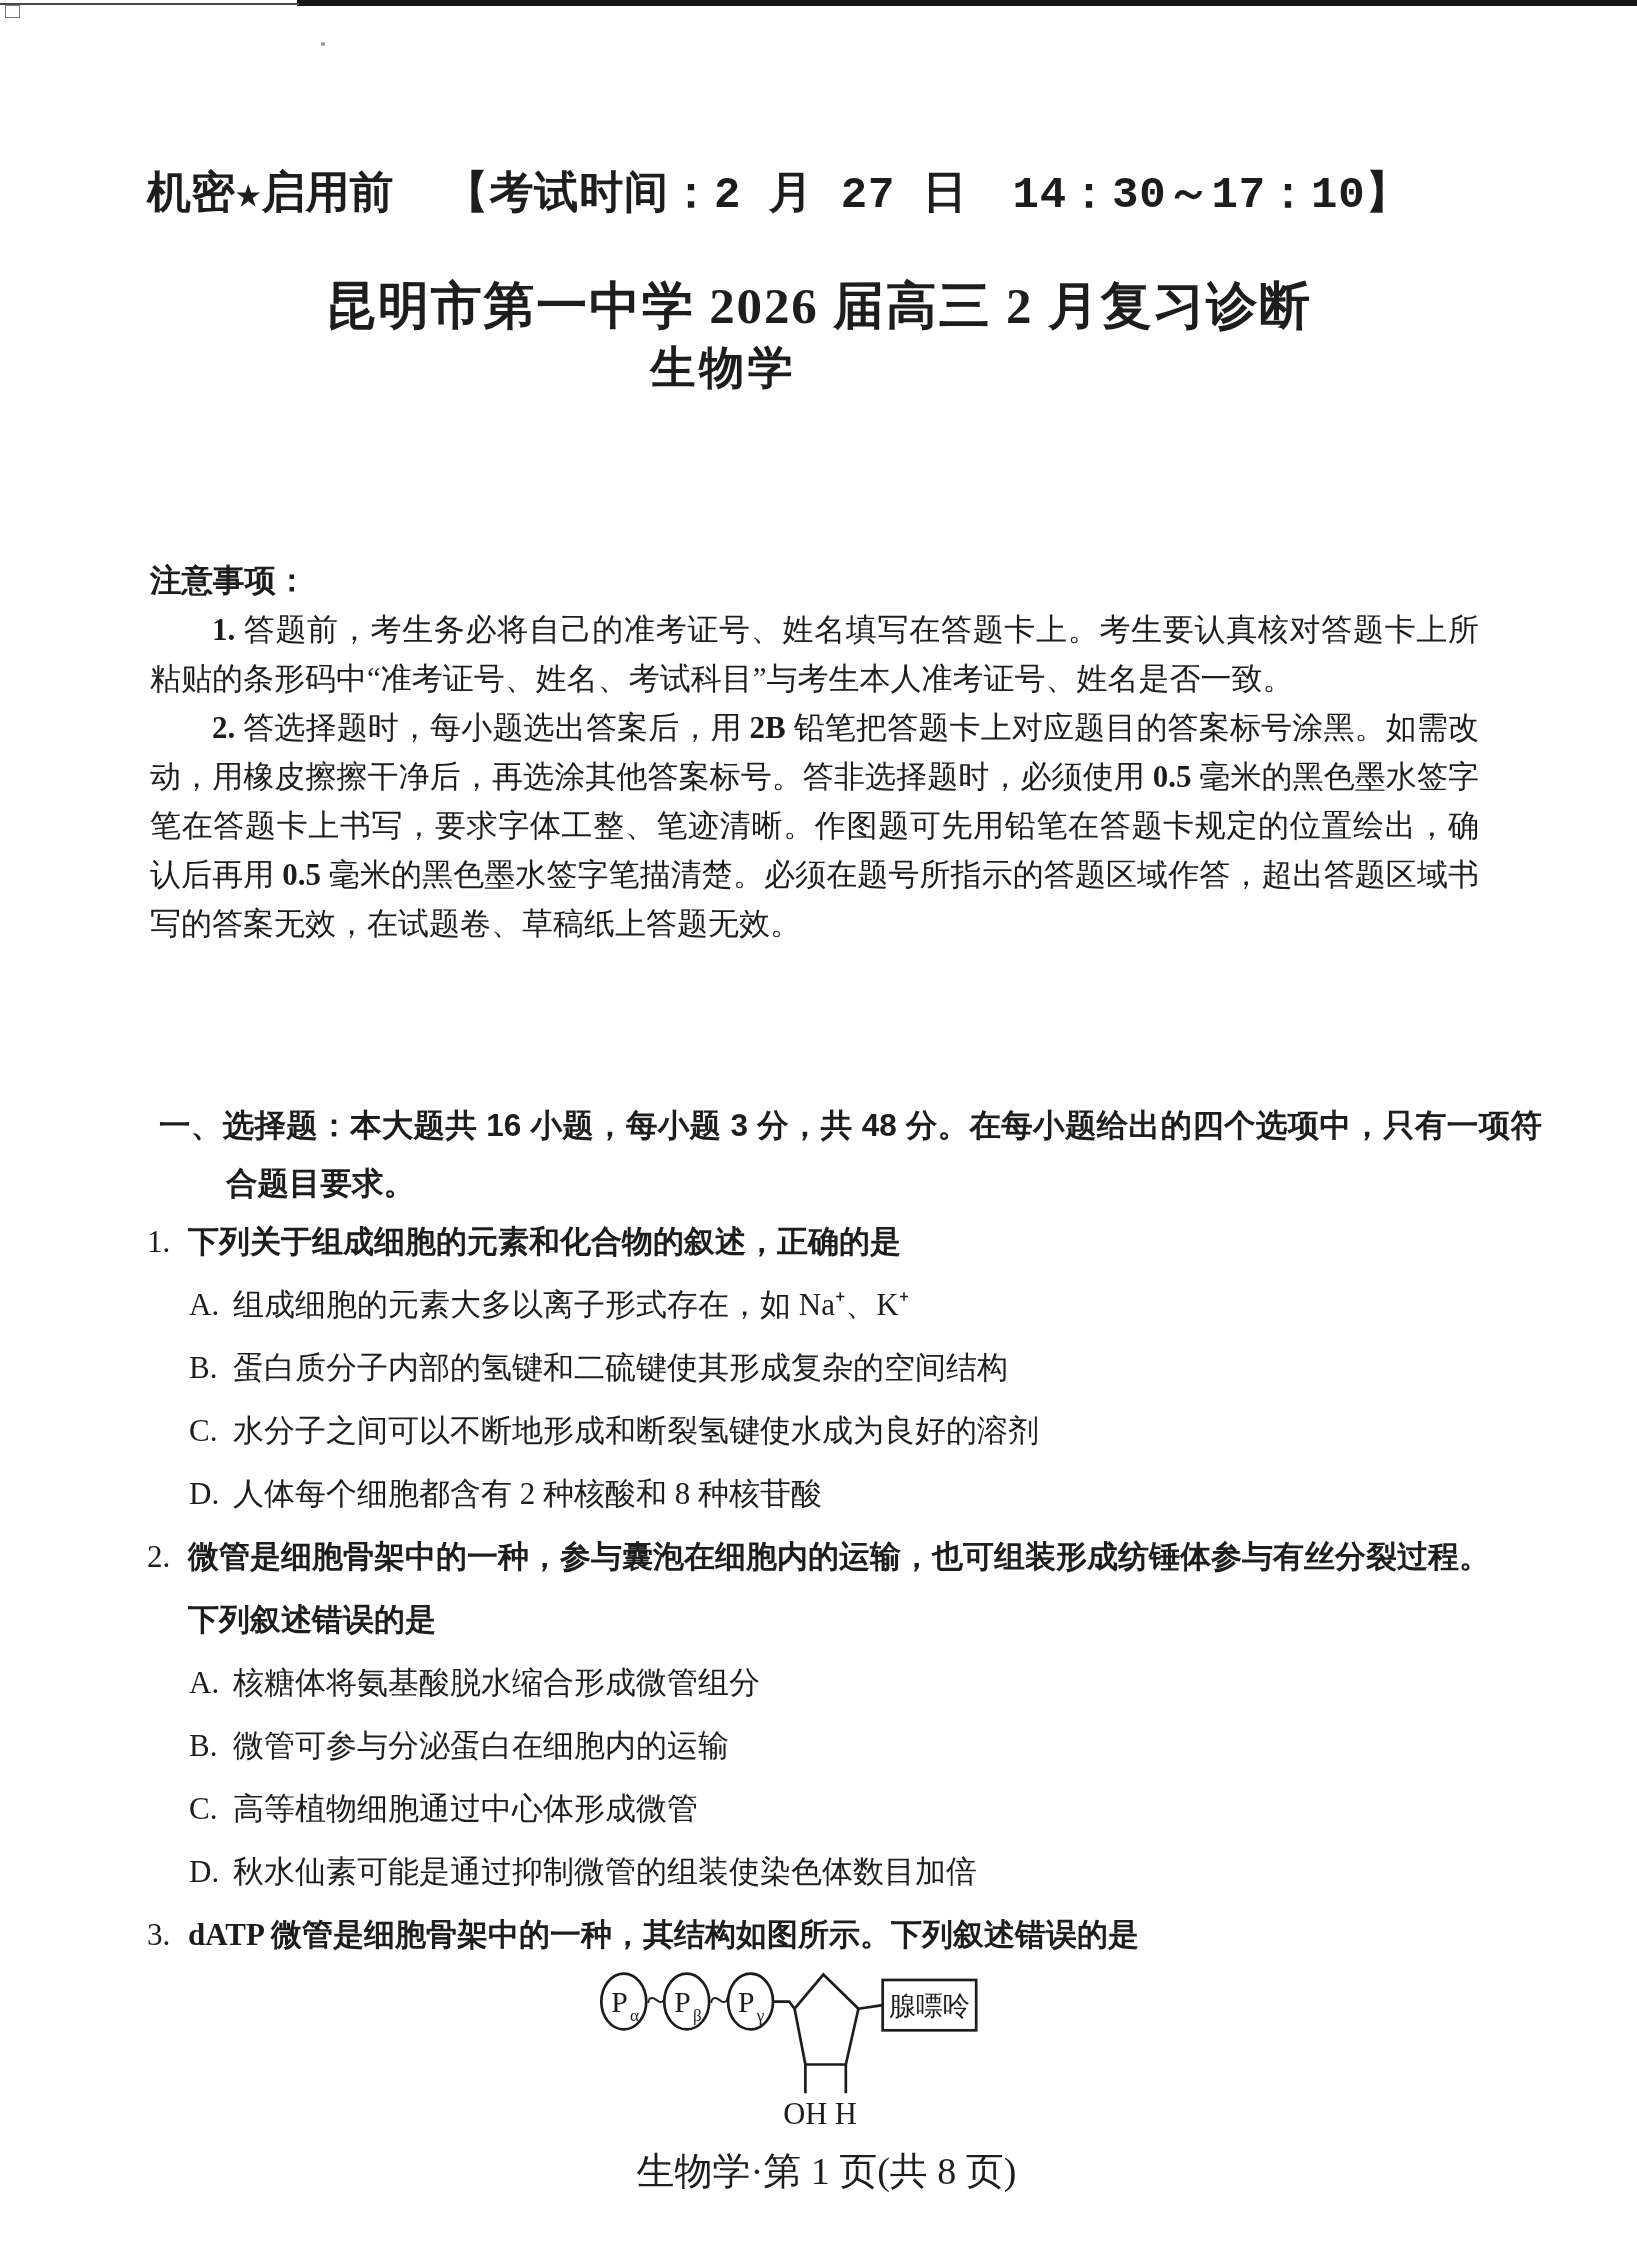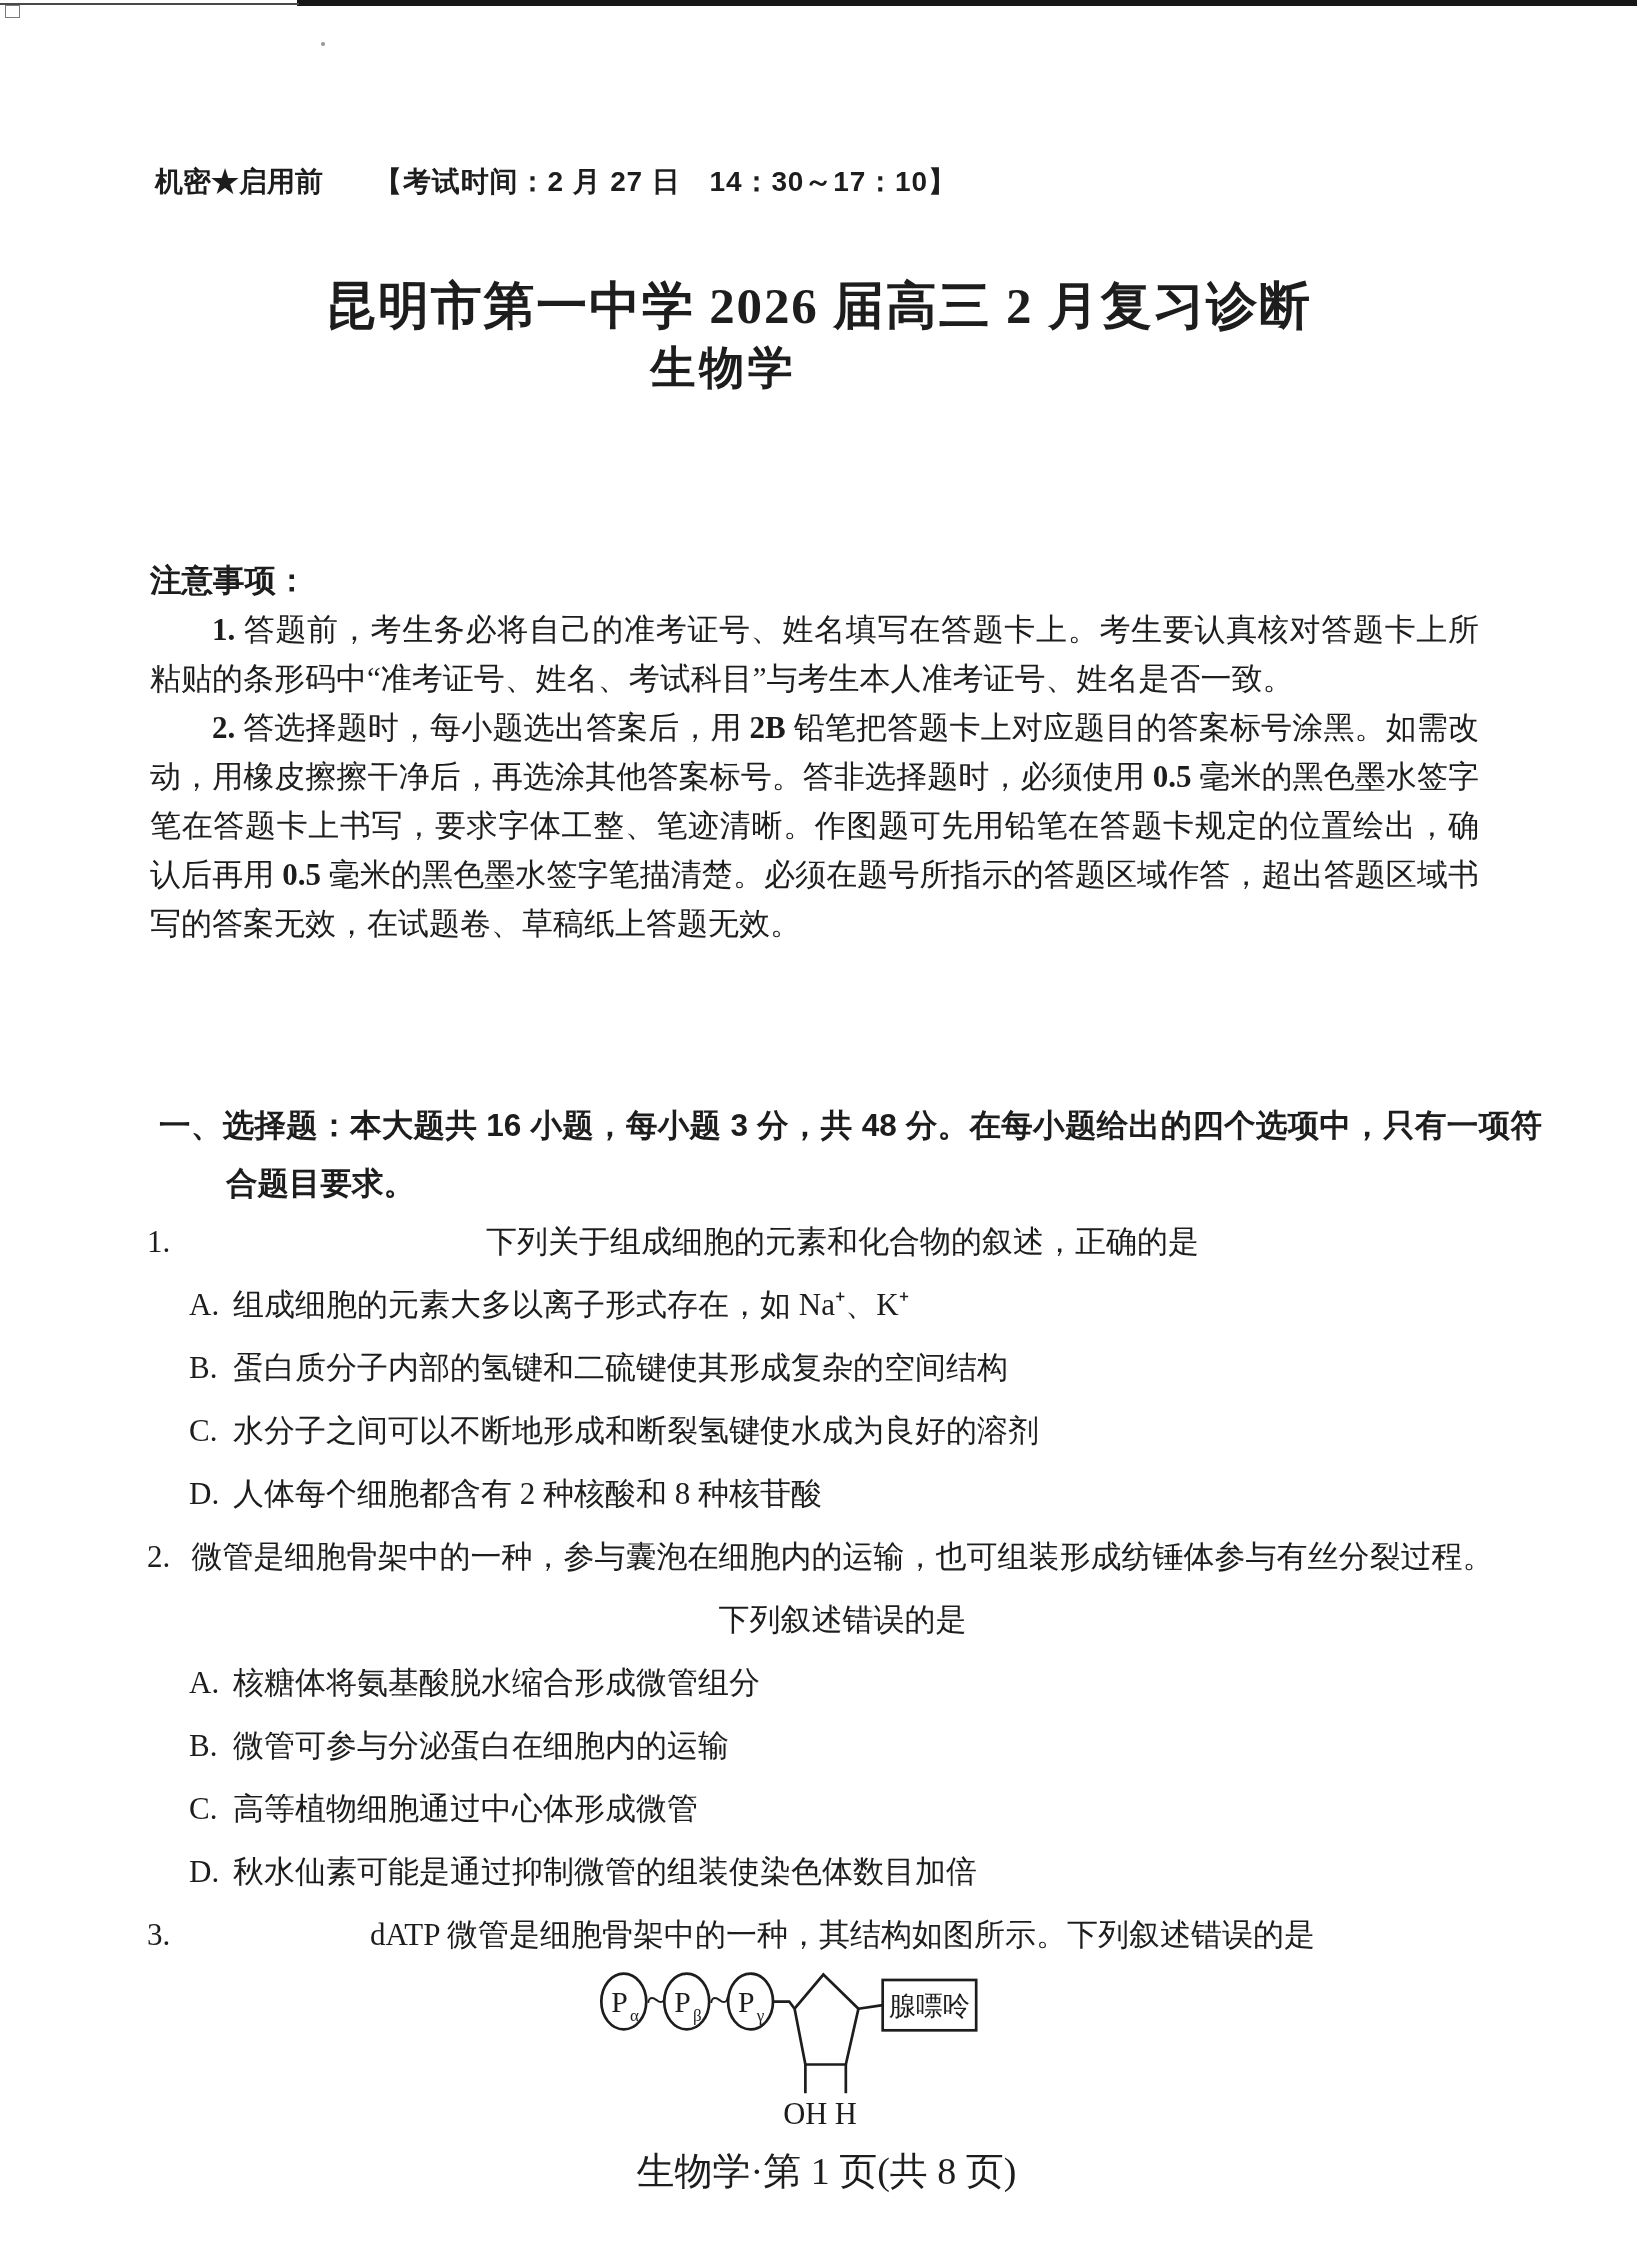--- a/index.html
+++ b/index.html
@@ -5,43 +5,43 @@
   html,body{margin:0;padding:0;background:#e8e8e8;}
   .page{position:relative;width:1637px;height:2257px;background:#ffffff;overflow:hidden;
         font-family:"Liberation Serif",serif;color:#1d1d1d;}
   .b{font-weight:bold;}
   
   .scan-line-right{position:absolute;top:0;left:297px;right:0;height:6.3px;background:#171717;}
   .scan-line-left{position:absolute;top:2.7px;left:0;width:299px;height:2.7px;background:#4a4a4a;}
   .scan-corner{position:absolute;top:5.4px;left:4.5px;width:13.5px;height:10.8px;border:1.8px solid #7a7a7a;background:#fff;}
   .scan-speck{position:absolute;top:42px;left:321px;width:3.6px;height:3.6px;background:#9a9a9a;border-radius:1.8px;}
 
-  .header-row{position:absolute;top:163px;left:155px;font-family:Liberation Sans, sans-serif;
-              font-weight:bold;font-size:28px;white-space:nowrap;}
+  .header-row{position:absolute;top:163px;left:147px;font-family:Liberation Mono, monospace;
+              font-weight:bold;font-size:44px;white-space:nowrap;}
   .exam-time{margin-left:51px;letter-spacing:0.9px;}
 
   .title{position:absolute;top:256px;left:0;width:1637px;text-align:center;
          font-weight:bold;font-size:51px;letter-spacing:1.8px;margin-top:16px;}
   .subject{position:absolute;top:338px;left:0;width:1447px;text-align:center;
            font-weight:bold;font-size:45px;letter-spacing:3.6px;}
 
   .preface{position:absolute;top:556px;left:150px;width:1329px;font-size:31px;line-height:49px;}
   .preface p{margin:0;}
   .indent2{text-indent:2em;}
   .notice-title{font-family:"Liberation Sans",sans-serif;font-weight:bold;font-size:31.5px;}
   .notice-item{text-indent:2em;text-align:justify;}
 
   .section-head{position:absolute;top:1096px;left:147px;width:1316px;
                 font-family:"Liberation Sans",sans-serif;font-weight:bold;font-size:31.5px;
                 line-height:58px;padding-left:67px;text-indent:-67px;text-align:justify;margin-left:12px;}
 
   .questions{position:absolute;top:1210px;left:147px;width:1350px;font-size:31px;line-height:63px;}
   .qrow{display:flex;align-items:flex-start;}
   .qnum{flex:0 0 41px;}
-  .qtext{width:1321px;text-align:center;}
+  .qtext{width:1321px;text-align:left;font-weight:bold;}
   .opt{display:flex;padding-left:42px;}
   .optlabel{flex:0 0 44px;}
   .opttext{flex:1;}
 
   .diagram{position:absolute;top:1962px;left:586px;width:401px;height:169px;}
   .diagram svg{display:block;}
   .dg-text{font-family:"Liberation Serif",serif;fill:#1d1d1d;}
 
   .footer{position:absolute;top:2146px;left:8px;width:1637px;text-align:center;font-size:38px;}
 </style>

